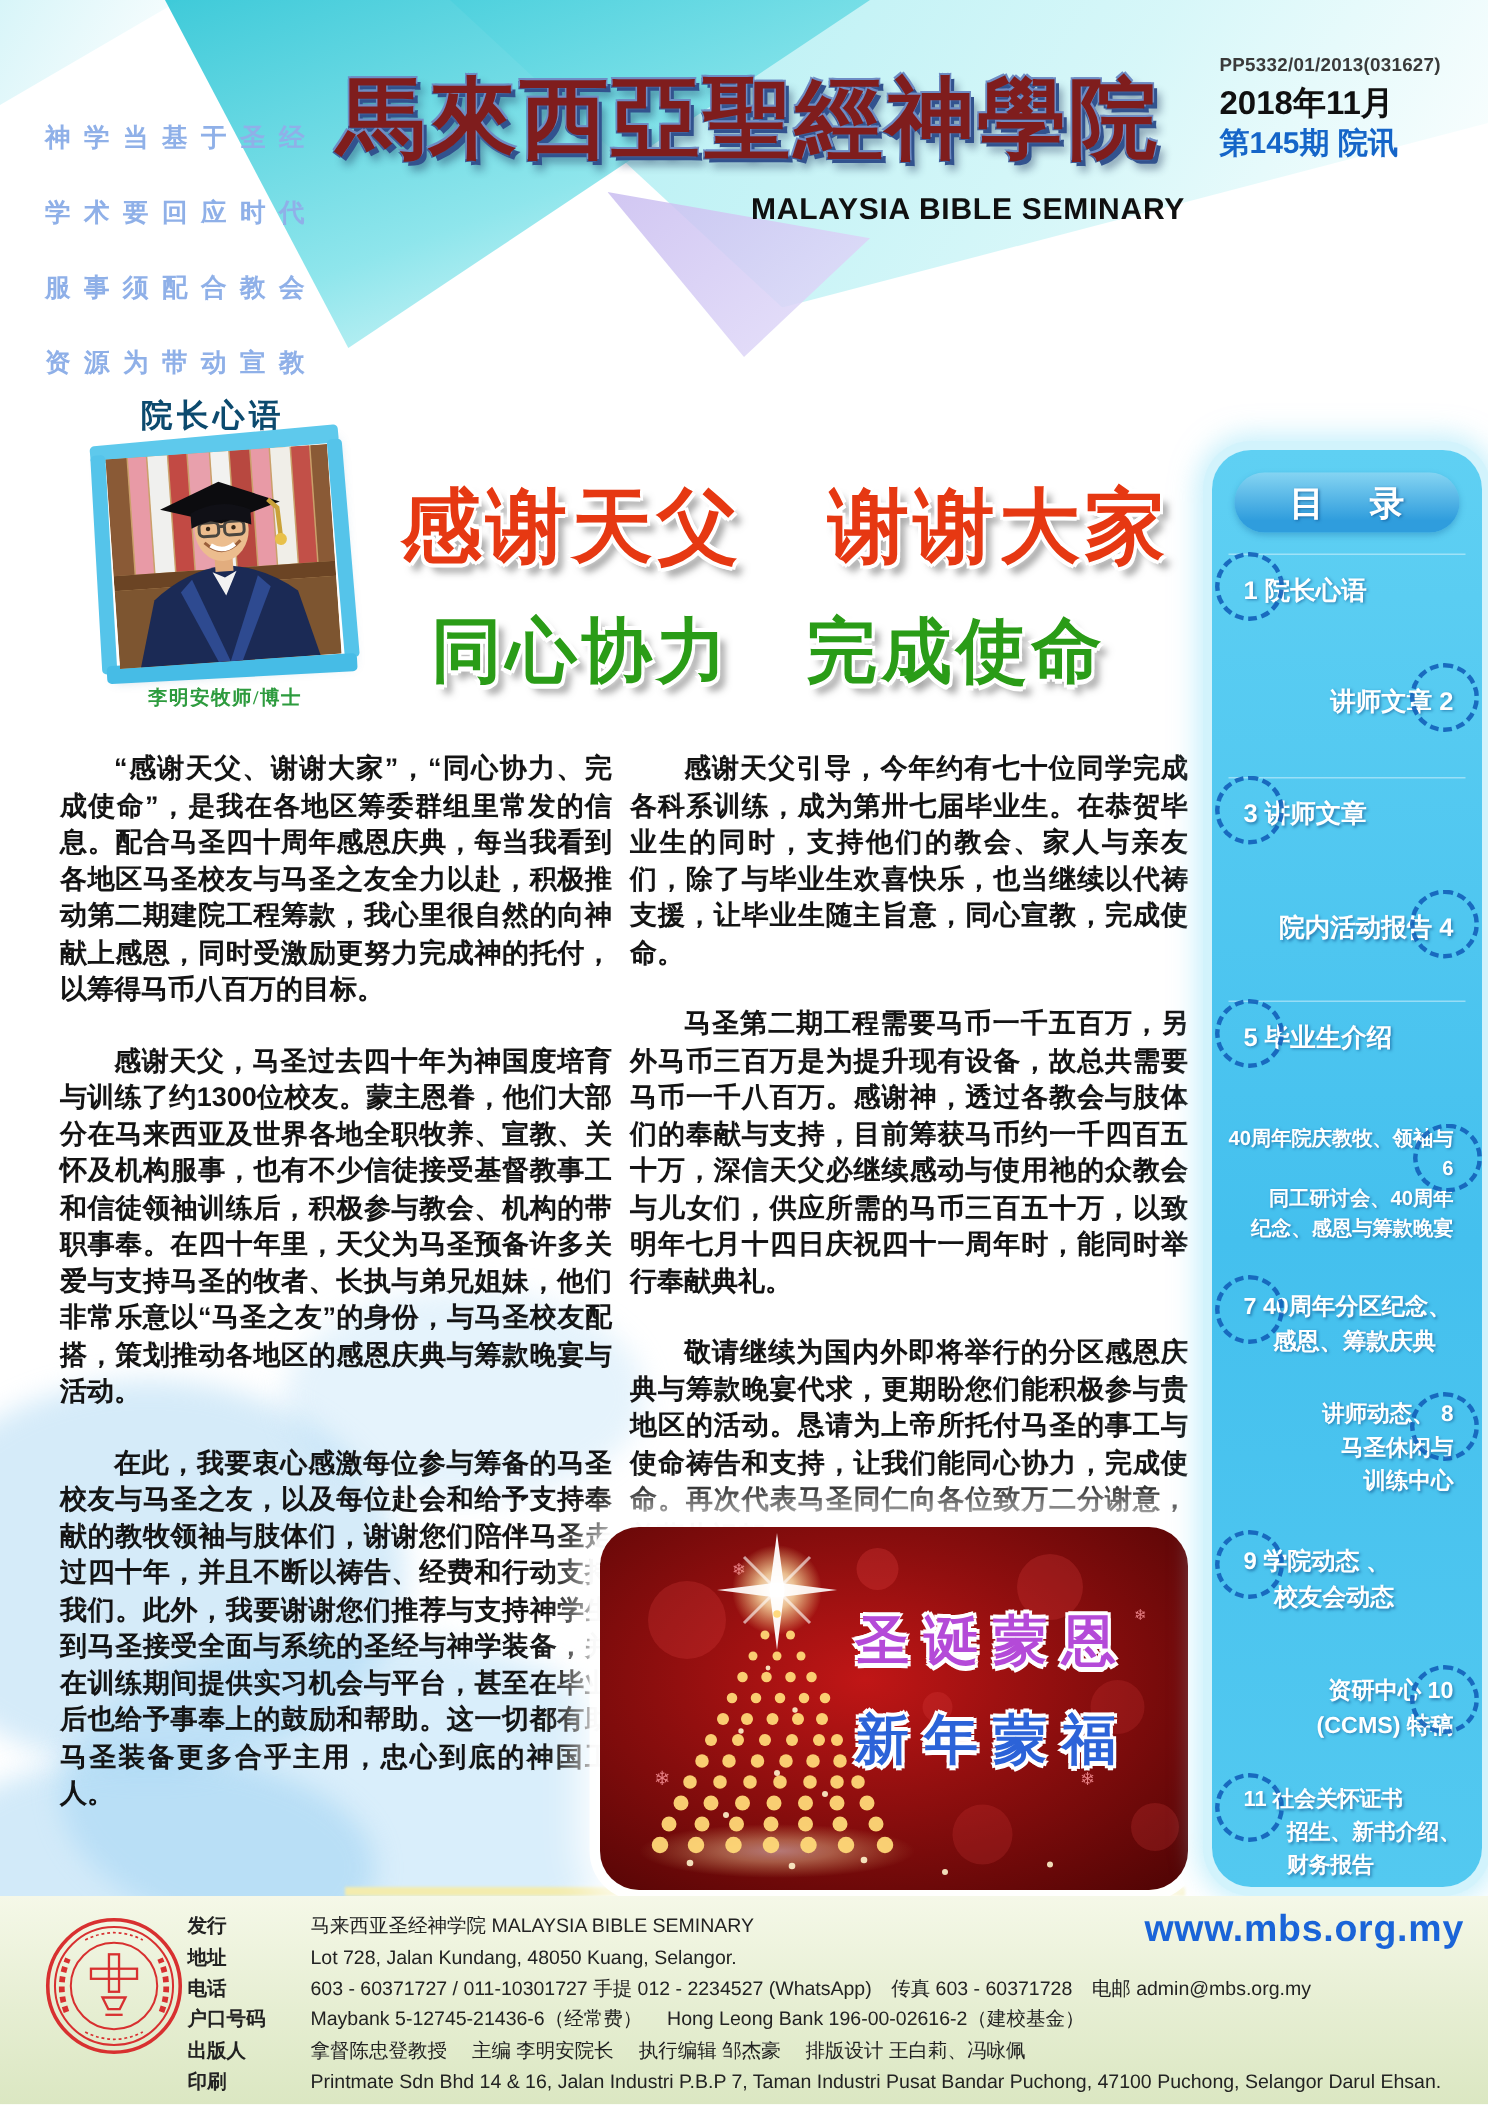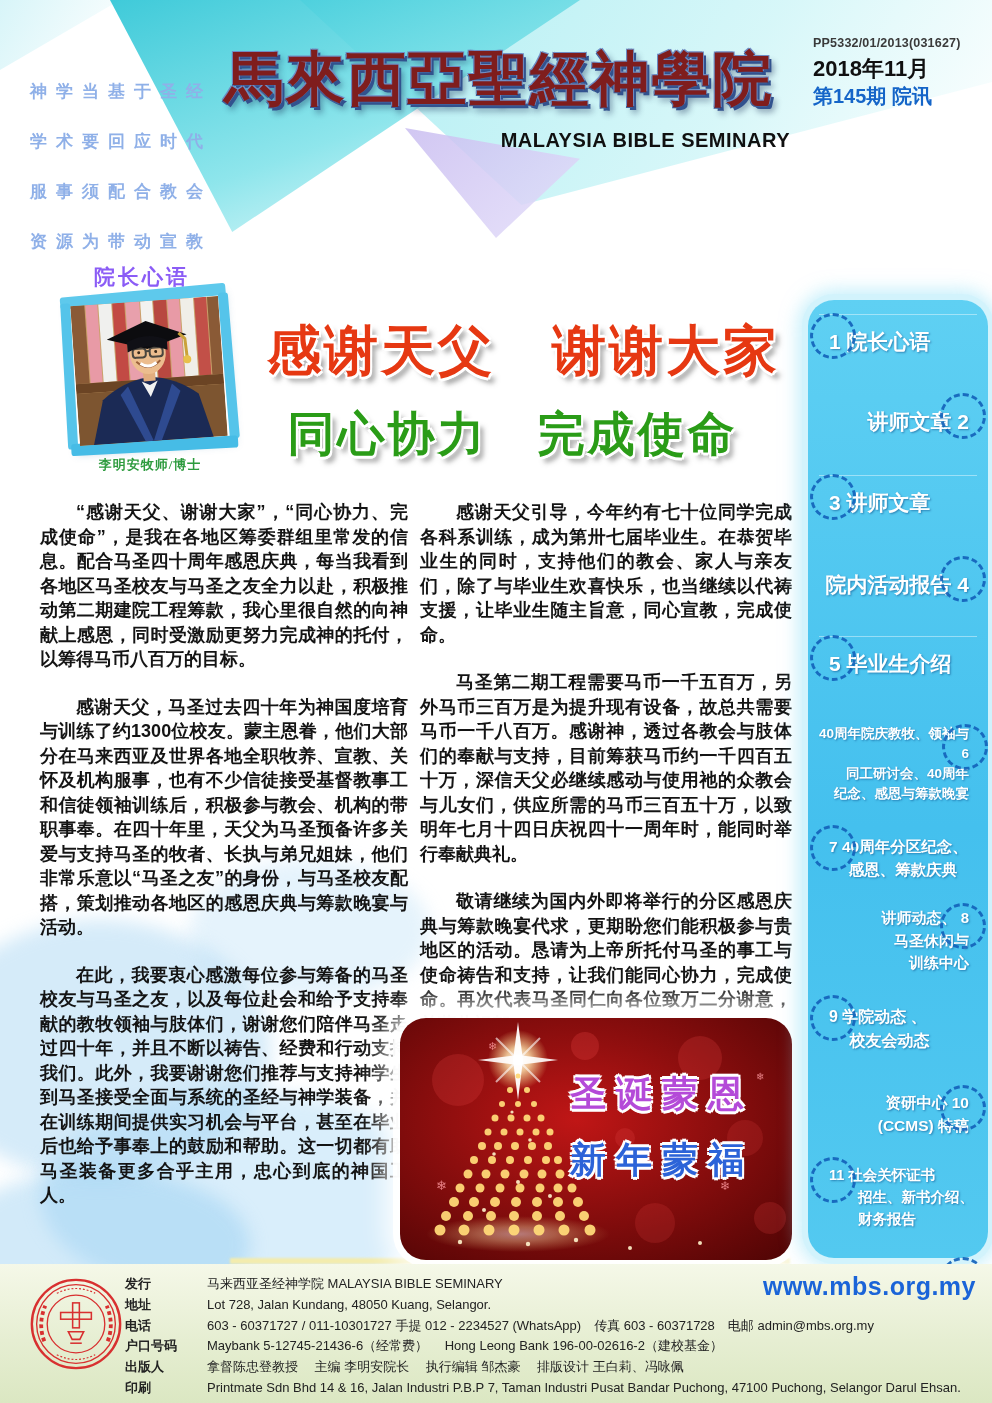--- a/index.html
+++ b/index.html
@@ -37,21 +37,21 @@
       font-size:59px;font-weight:900;letter-spacing:2px;color:#7f1d1d;white-space:nowrap;
       text-shadow:-1px -1px 0 #6e8cc4,1px -1px 0 #6e8cc4,-1px 1px 0 #40609c,3px 3px 0 #32528e,5px 6px 6px rgba(20,40,80,.45);}
   .title-en{position:absolute;left:430px;top:129px;width:360px;text-align:right;
       font-size:20px;font-weight:800;letter-spacing:.5px;color:#101010;}
   .issue-block{position:absolute;left:813px;top:36px;line-height:1.25;}
   .reg-no{font-size:12.5px;font-weight:800;color:#3a3a3a;letter-spacing:.2px;}
   .issue-date{font-size:22px;font-weight:800;color:#101010;margin-top:3px;}
   .issue-no{font-size:20px;font-weight:800;color:#1565c8;margin-top:2px;}
 
   
-  .section-label{position:absolute;left:94px;top:263px;font-size:21px;font-weight:900;color:#8b5cf6;letter-spacing:3px;
+  .section-label{position:absolute;left:94px;top:263px;font-size:21px;font-weight:900;color:#0c4a6e;letter-spacing:3px;
       text-shadow:0 0 2px #fff,0 0 4px #fff;}
   .photo-frame{position:absolute;left:70px;top:296px;width:158px;height:150px;background:#fff;
       transform:rotate(-4deg);padding:5px;box-shadow:2px 3px 8px rgba(60,120,160,.35);}
   .photo-frame::before{content:"";position:absolute;left:-5px;right:-3px;top:-6px;height:12px;
       background:#5ec9ec;transform:rotate(-1.2deg);border-radius:3px;}
   .photo-frame::after{content:"";position:absolute;left:-4px;right:-5px;bottom:-6px;height:12px;
       background:#46bce6;transform:rotate(1deg);border-radius:3px;}
   .photo-frame .edgeL{position:absolute;left:-6px;top:2px;bottom:2px;width:10px;background:#55c4ea;transform:rotate(.8deg);border-radius:3px;}
   .photo-frame .edgeR{position:absolute;right:-6px;top:2px;bottom:2px;width:10px;background:#55c4ea;transform:rotate(-.8deg);border-radius:3px;}
   .photo-frame svg{position:relative;z-index:2;display:block;}
@@ -84,21 +84,21 @@
   
   .toc{position:absolute;left:808px;top:300px;width:180px;height:958px;border-radius:26px;
       background:linear-gradient(180deg,#5fd0f3 0%,#44c0ee 55%,#53c9f0 100%);
       box-shadow:0 0 0 6px rgba(210,242,252,.95),0 0 18px 10px rgba(150,225,248,.55);}
   .toc-pill{margin:15px auto 0;width:150px;height:40px;border-radius:22px;
       background:linear-gradient(180deg,#85d4f2 0%,#2f9ddd 80%);
       display:flex;align-items:center;justify-content:center;
       font-size:23px;font-weight:900;color:#fff;letter-spacing:12px;text-indent:12px;
       text-shadow:1px 1px 2px rgba(10,70,130,.6);box-shadow:0 2px 4px rgba(20,100,160,.35);}
   .toc-items{padding:4px 9px 0 9px;}
-  .ti{position:relative;color:#fff;font-weight:800;font-size:21px;line-height:1.5;
+  .ti{position:relative;color:#fff;font-weight:800;font-size:17px;line-height:1.5;
       text-shadow:1px 1px 2px rgba(10,70,130,.55);}
   .ti .toc-text{white-space:pre-line;display:block;}
   .ti .ring{position:absolute;width:46px;height:46px;border:3px dashed #1463bb;border-radius:50%;opacity:.92;}
   .ti.L{text-align:left;padding-left:12px;}
   .ti.R{text-align:right;padding-right:10px;}
   .ti.L .ring{left:-7px;top:-13px;}
   .ti.R .ring{right:-7px;top:-13px;}
   .ti.sep::before{content:"";position:absolute;left:2px;right:2px;top:-12px;height:1px;background:rgba(255,255,255,.42);}
   #ti1{margin-top:22px;}
   #ti2{margin-top:48px;}
@@ -329,20 +329,21 @@
           <circle cx="176" cy="222" r="2.2"></circle>
         <circle cx="230" cy="230" r="2"></circle>
           <circle cx="300" cy="225" r="2"></circle>
       </g>
     </svg>
     <div class="greet greet2">新年蒙福</div>
     <div class="greet greet1">圣诞蒙恩</div>
   </div>
 
   <div class="toc">
+    <div class="toc-pill">目 录</div>
     <div class="toc-items">
       <div id="ti1" class="ti L sep">
           <span class="ring"></span>
           <span class="toc-text">1   院长心语</span>
         </div>
       <div id="ti2" class="ti R">
           <span class="ring"></span>
           <span class="toc-text">讲师文章   2</span>
         </div>
       <div id="ti3" class="ti L sep">

